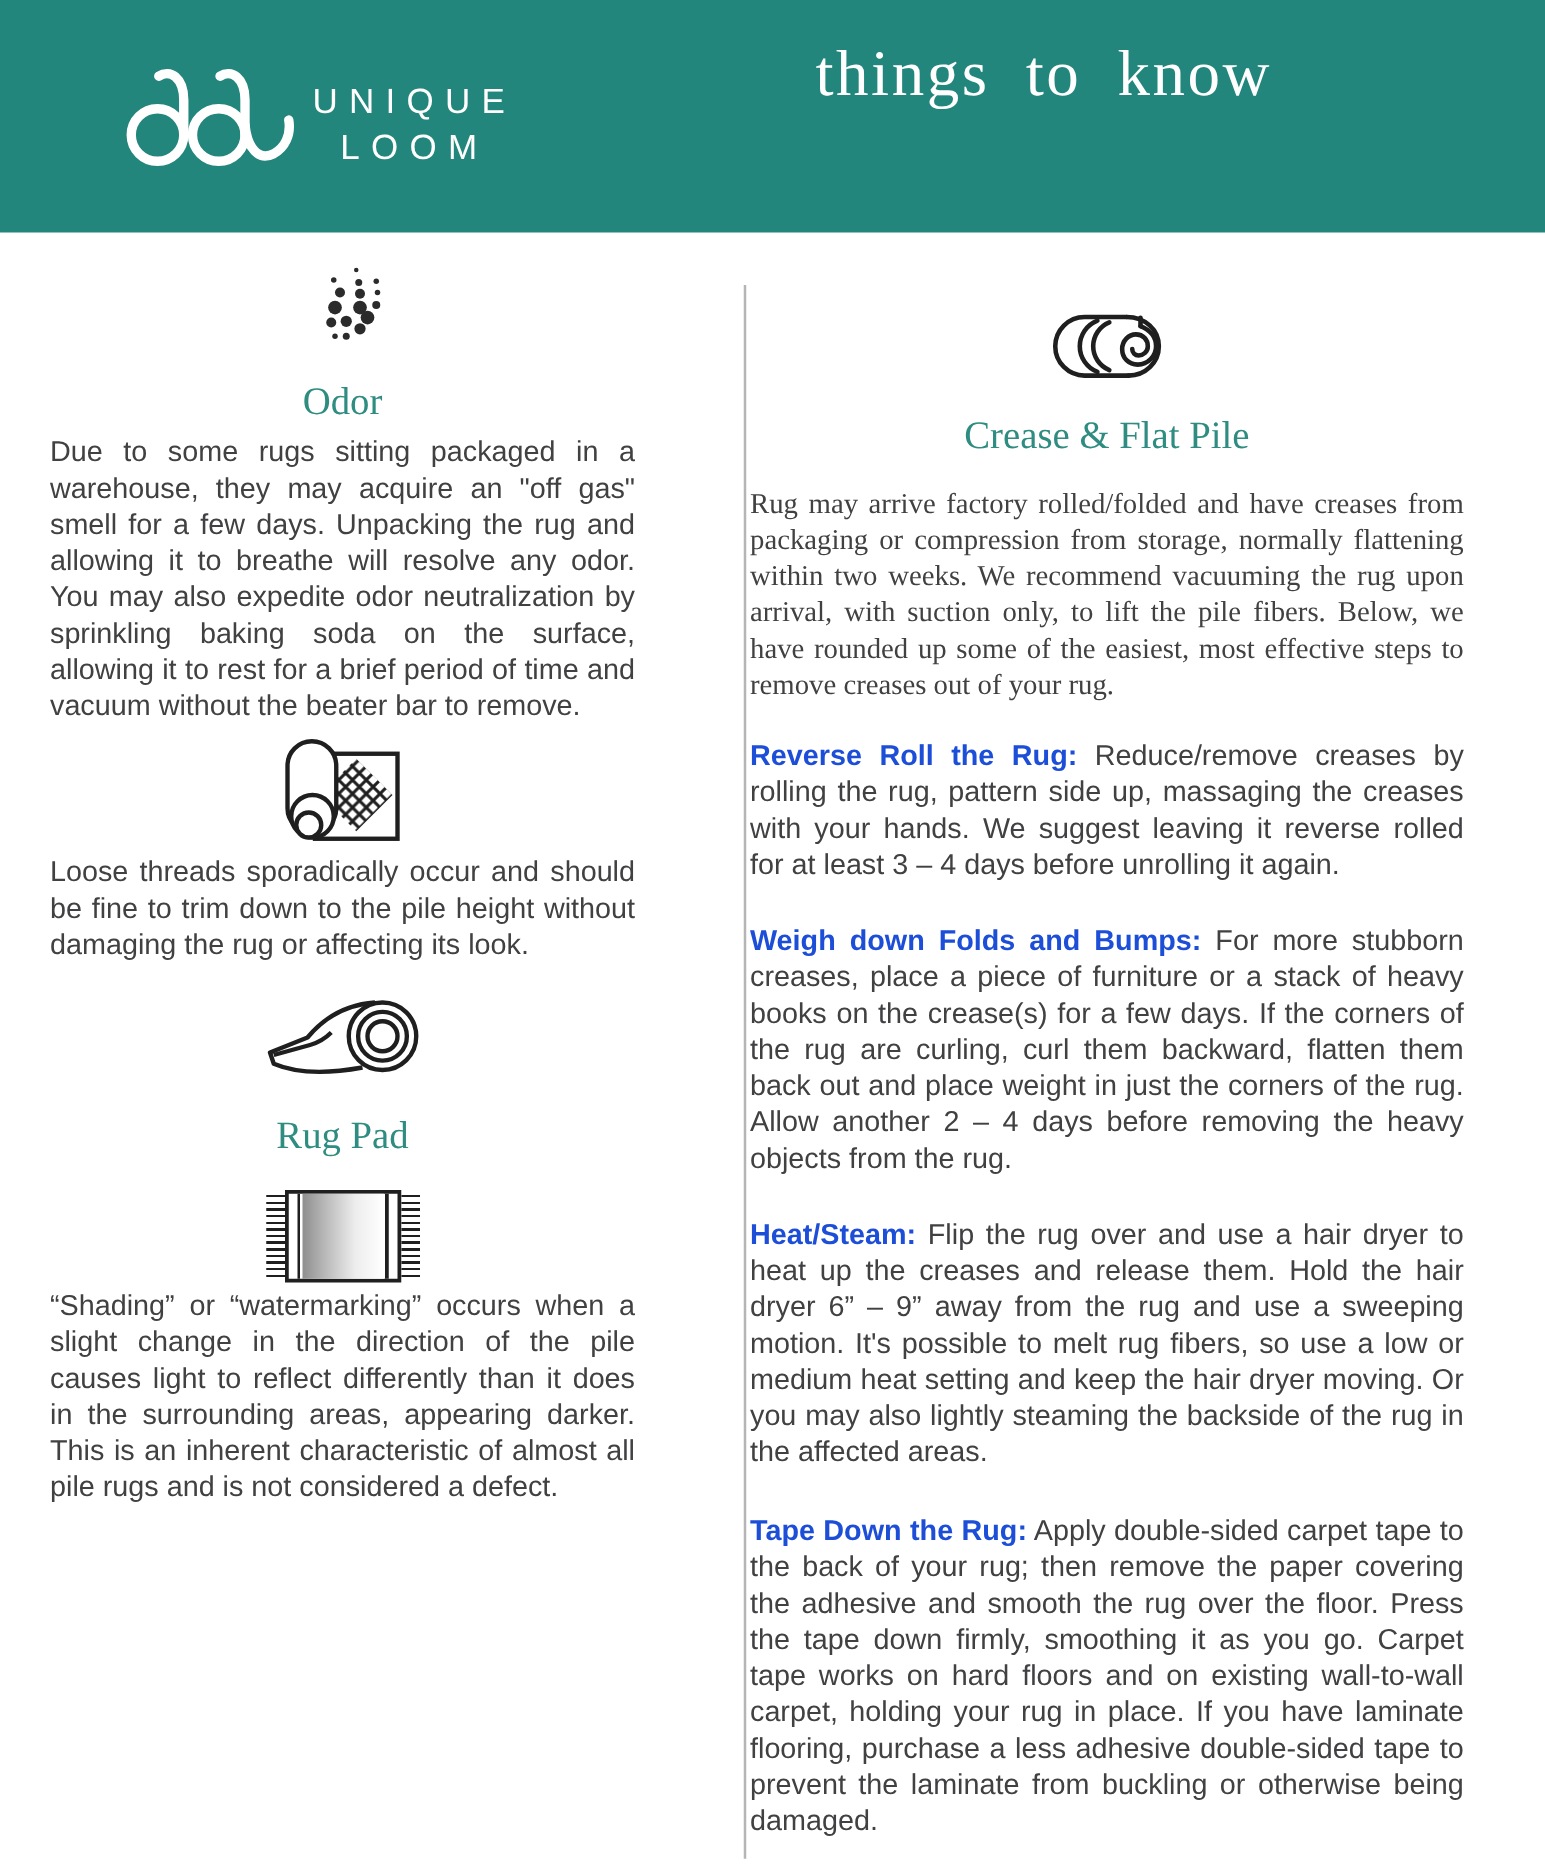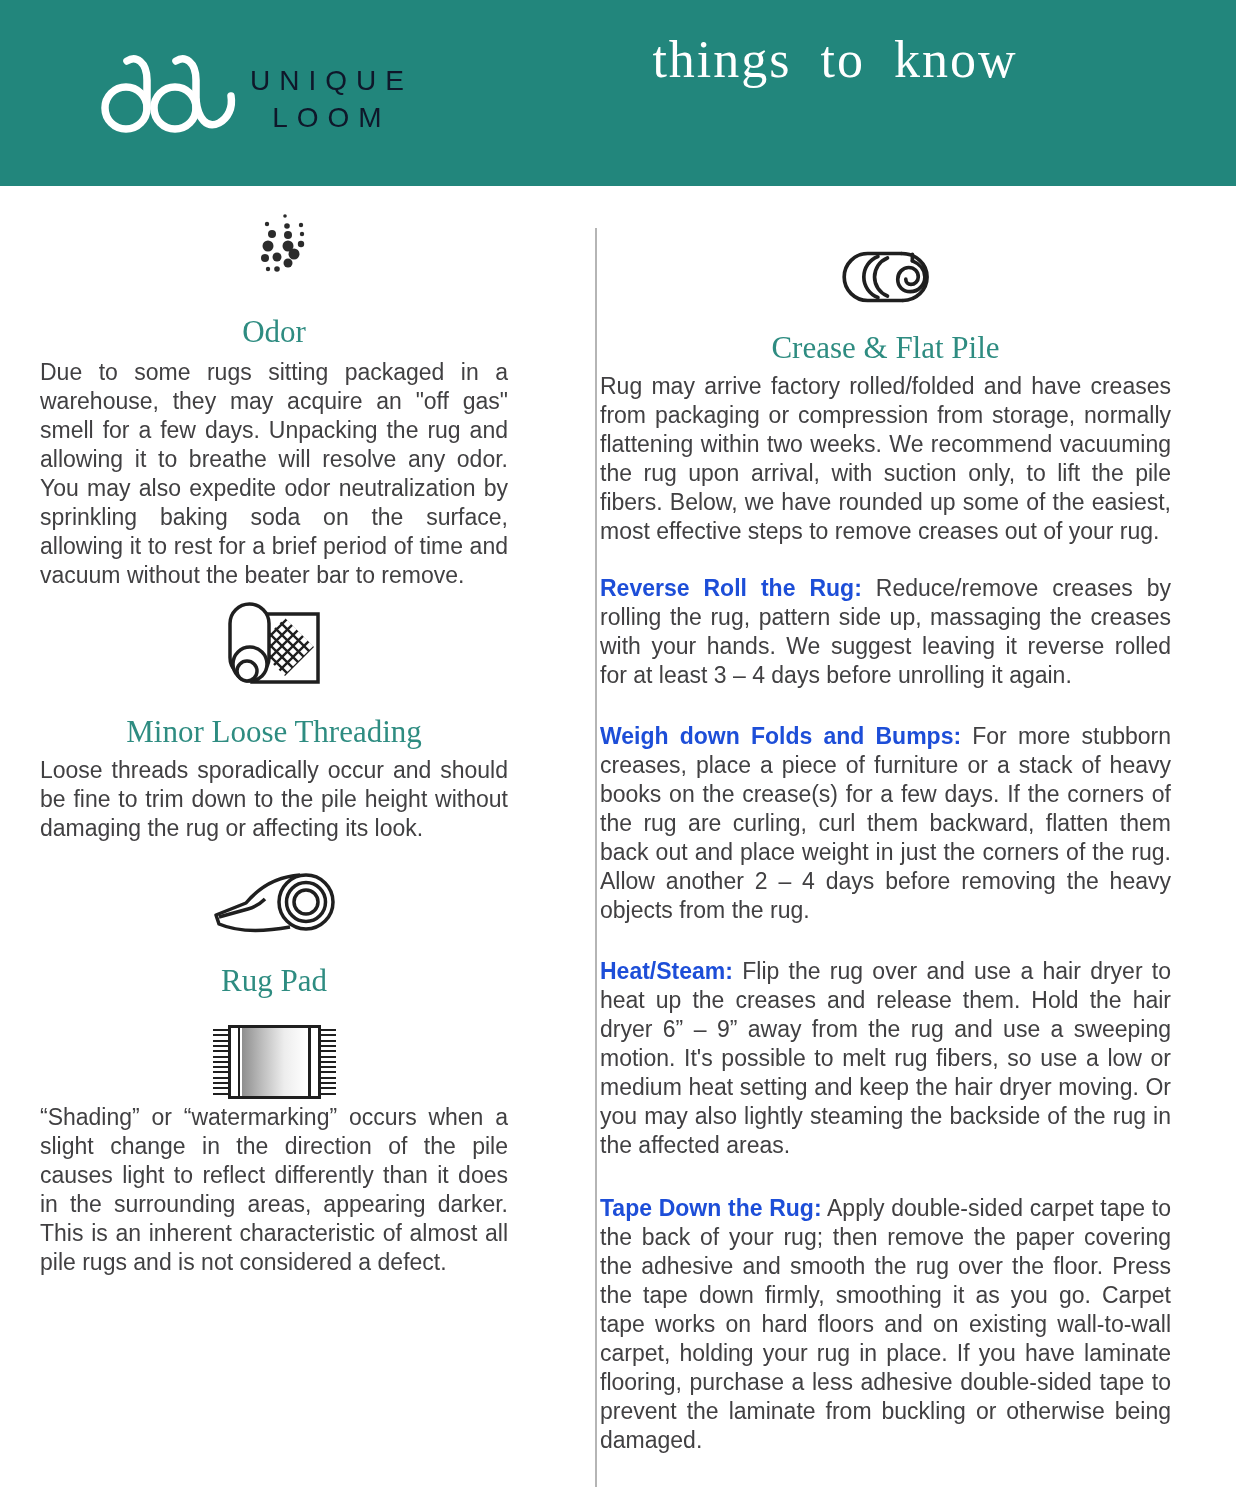--- a/index.html
+++ b/index.html
@@ -2,21 +2,21 @@
 <html><head>
 <meta charset="utf-8">
 <style>
   html,body{margin:0;padding:0;background:#ffffff;}
   .page{position:relative;width:1236px;height:1500px;background:#ffffff;overflow:hidden;
         font-family:"Liberation Sans",sans-serif;color:#414042;}
 
   
   .masthead{position:absolute;left:0;top:0;width:1236px;height:186px;background:#22867C;}
   .logo-mark{position:absolute;left:100px;top:50px;}
-  .brand{position:absolute;left:250px;top:62px;color:#0f172a;
+  .brand{position:absolute;left:250px;top:62px;color:#ffffff;
          font-size:28px;letter-spacing:9px;line-height:37px;font-weight:400;}
   .brand div{text-align:center;}
   .page-title{position:absolute;left:500px;top:30px;width:670px;margin:0;
               font-family:"Liberation Serif",serif;font-weight:400;
               font-size:52px;letter-spacing:2px;word-spacing:14px;
               color:#ffffff;text-align:center;}
 
   
   .col{position:absolute;top:186px;}
   .col-left{left:40px;width:468px;}
@@ -24,36 +24,36 @@
   .divider{position:absolute;left:595px;top:228px;width:2px;height:1259px;background:#b5b5b5;}
 
   .icon-row{display:flex;justify-content:center;}
   h2{margin:0;font-family:"Liberation Serif",serif;font-weight:400;
      font-size:31px;line-height:40px;color:#2E8C81;text-align:center;}
   p{margin:0;font-size:23px;line-height:29px;text-align:justify;color:#414042;}
   p b{color:#1d4ed8;font-weight:700;}
 
   
   .sec-odor .icon-row{margin-top:25px;}
-  .sec-odor h2{margin-top:16px;}
+  .sec-odor h2{margin-top:5px;}
   .sec-odor p{margin-top:6px;}
   .sec-threading{margin-top:12px;}
   .sec-threading h2{margin-top:22px;}
   .sec-threading p{margin-top:4px;}
   .sec-rugpad{margin-top:28px;}
   .sec-rugpad h2{margin-top:28px;}
   .sec-rugpad p{margin-top:6px;}
   .sec-shading{margin-top:24px;}
   .sec-shading h2{margin-top:34px;}
   .sec-shading p{margin-top:4px;}
 
   
   .sec-crease .icon-row{margin-top:58px;}
   .sec-crease h2{margin-top:18px;}
-  .sec-crease p.intro{margin-top:4px;}
+  .sec-crease p.intro{margin-top:20px;font-family:Liberation Serif, serif;}
   p.step1{margin-top:28px;}
   p.step2{margin-top:32px;}
   p.step3{margin-top:32px;}
   p.step4{margin-top:34px;}
 
   
   .shade-icon{display:flex;align-items:center;height:74px;}
   .shade-fringe{width:15px;height:66px;
      background:repeating-linear-gradient(to bottom,#1f1f1f 0 2px,transparent 2px 5.3px);}
   .shade-body{position:relative;width:87px;height:68px;border:3px solid #1f1f1f;background:#fff;}
@@ -117,21 +117,20 @@
               <path d="M0,0 L11,11 M11,0 L0,11" stroke="#1f1f1f" stroke-width="2.4"></path>
             </pattern>
           </defs>
           <rect x="25" y="12" width="66" height="68" fill="#ffffff"></rect>
           <polygon points="58,16 87,45 58,74 29,45" fill="url(#xh)" stroke="none"></polygon>
           <rect x="3" y="2" width="39" height="73" rx="19.5" fill="#ffffff"></rect>
           <circle cx="23" cy="62" r="17" fill="#ffffff"></circle>
           <circle cx="20" cy="69" r="10" fill="#ffffff"></circle>
         </svg>
       </div>
-      <h2>Minor Loose Threading</h2>
       <p>Loose threads sporadically occur and should be fine to trim down to the pile height without damaging the rug or affecting its look.</p>
     </section>
 
     <section class="sec-rugpad">
       <div class="icon-row">
         <svg width="128" height="62" viewBox="0 0 128 62" fill="none" stroke="#1f1f1f" stroke-width="3.5" stroke-linejoin="round">
           <path d="M90,4 C62,6 46,20 36,32 L6,44 L9,53 C30,62 58,60 80,56" fill="#ffffff"></path>
           <path d="M9,46 L38,38 C45,36 51,32 55,28"></path>
           <circle cx="96" cy="31" r="27" fill="#ffffff"></circle>
           <circle cx="96" cy="31" r="19.5" fill="#ffffff"></circle>

